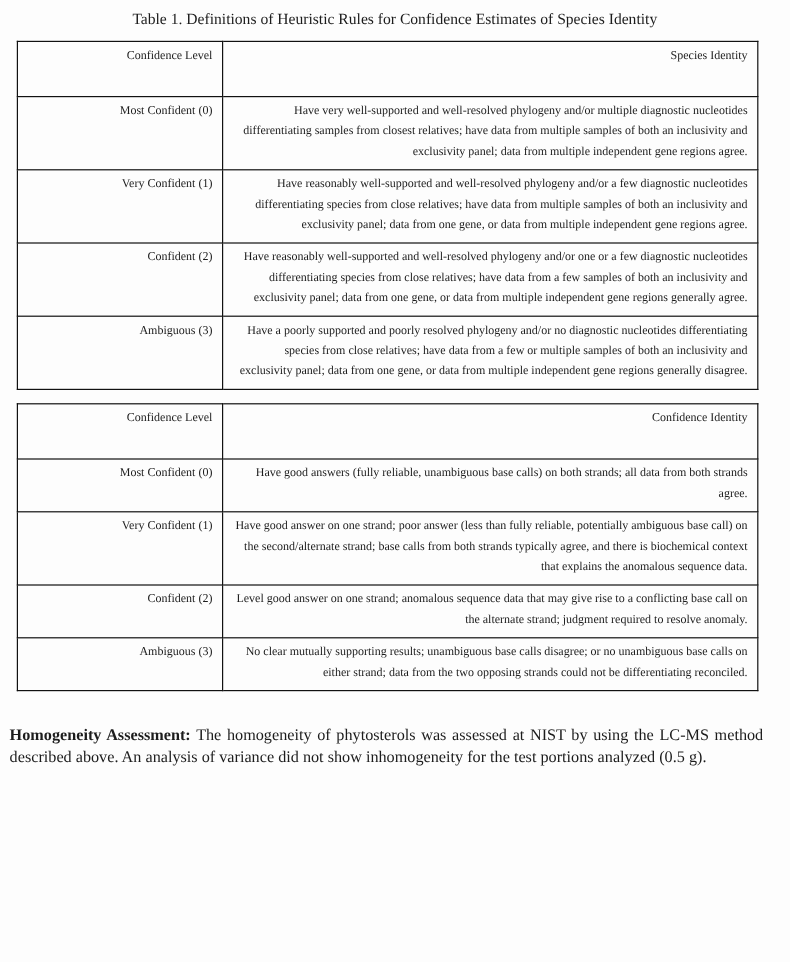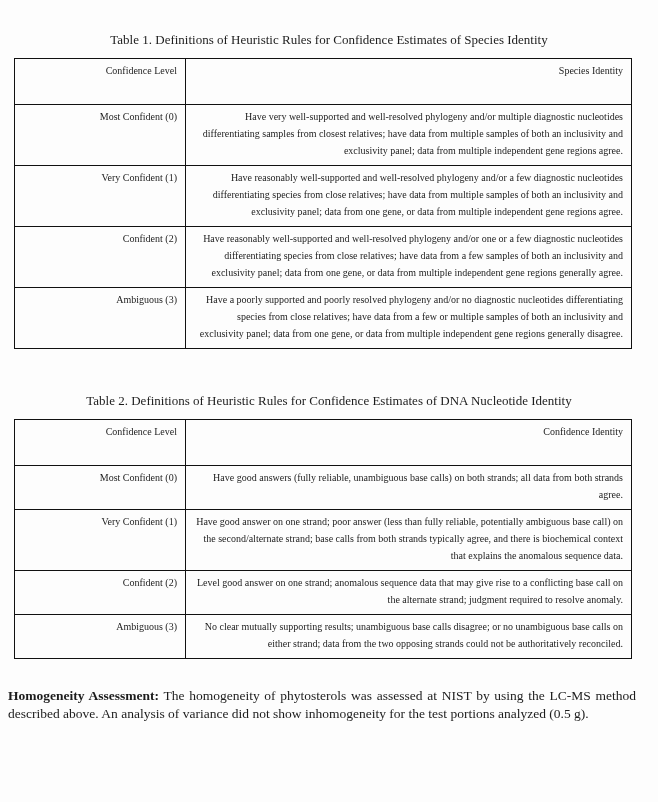--- a/index.html
+++ b/index.html
@@ -18,21 +18,21 @@
     position: relative;
     width: 658px;
     height: 802px;
   }
   .table-caption {
     font-size: 13px;
     line-height: 15px;
     text-align: center;
     margin: 0 14px;
   }
-  .caption-1 { padding-top: 8px; margin-top: 24px; }
+  .caption-1 { padding-top: 8px; }
   .caption-2 { padding-top: 44px; }
   table.rules-table {
     border-collapse: collapse;
     table-layout: fixed;
     width: 617px;
     margin: 11px 0 0 14px;
     background: #fdfdfd;
   }
   table.rules-table th,
   table.rules-table td {
@@ -89,21 +89,20 @@
         <td>Confident (2)</td>
         <td>Have reasonably well-supported and well-resolved phylogeny and/or one or a few diagnostic nucleotides differentiating species from close relatives; have data from a few samples of both an inclusivity and exclusivity panel; data from one gene, or data from multiple independent gene regions generally agree.</td>
       </tr>
       <tr>
         <td>Ambiguous (3)</td>
         <td>Have a poorly supported and poorly resolved phylogeny and/or no diagnostic nucleotides differentiating species from close relatives; have data from a few or multiple samples of both an inclusivity and exclusivity panel; data from one gene, or data from multiple independent gene regions generally disagree.</td>
       </tr>
     </tbody>
   </table>
 
-  <div class="table-caption caption-2">Table 2.  Definitions of Heuristic Rules for Confidence Estimates of DNA Nucleotide Identity</div>
 
   <table class="rules-table">
     <colgroup>
       <col class="level-col">
       <col class="def-col">
     </colgroup>
     <thead>
       <tr>
         <th>Confidence Level</th>
         <th>Confidence Identity</th>
@@ -117,20 +116,20 @@
       <tr>
         <td>Very Confident (1)</td>
         <td>Have good answer on one strand; poor answer (less than fully reliable, potentially ambiguous base call) on the second/alternate strand; base calls from both strands typically agree, and there is biochemical context that explains the anomalous sequence data.</td>
       </tr>
       <tr>
         <td>Confident (2)</td>
         <td>Level good answer on one strand; anomalous sequence data that may give rise to a conflicting base call on the alternate strand; judgment required to resolve anomaly.</td>
       </tr>
       <tr>
         <td>Ambiguous (3)</td>
-        <td>No clear mutually supporting results; unambiguous base calls disagree; or no unambiguous base calls on either strand; data from the two opposing strands could not be authoritatively reconciled.</td>
+        <td>No clear mutually supporting results; unambiguous base calls disagree; or no unambiguous base calls on either strand; data from the two opposing strands could not be differentiating reconciled.</td>
       </tr>
     </tbody>
   </table>
 
   <p class="body-paragraph paragraph-1"><span class="para-label">Homogeneity Assessment:</span> <span>The homogeneity of phytosterols was assessed at NIST by using the LC-MS method described above.  An analysis of variance did not show inhomogeneity for the test portions analyzed (0.5 g).</span></p>
 
 </div>
 
 </body></html>

